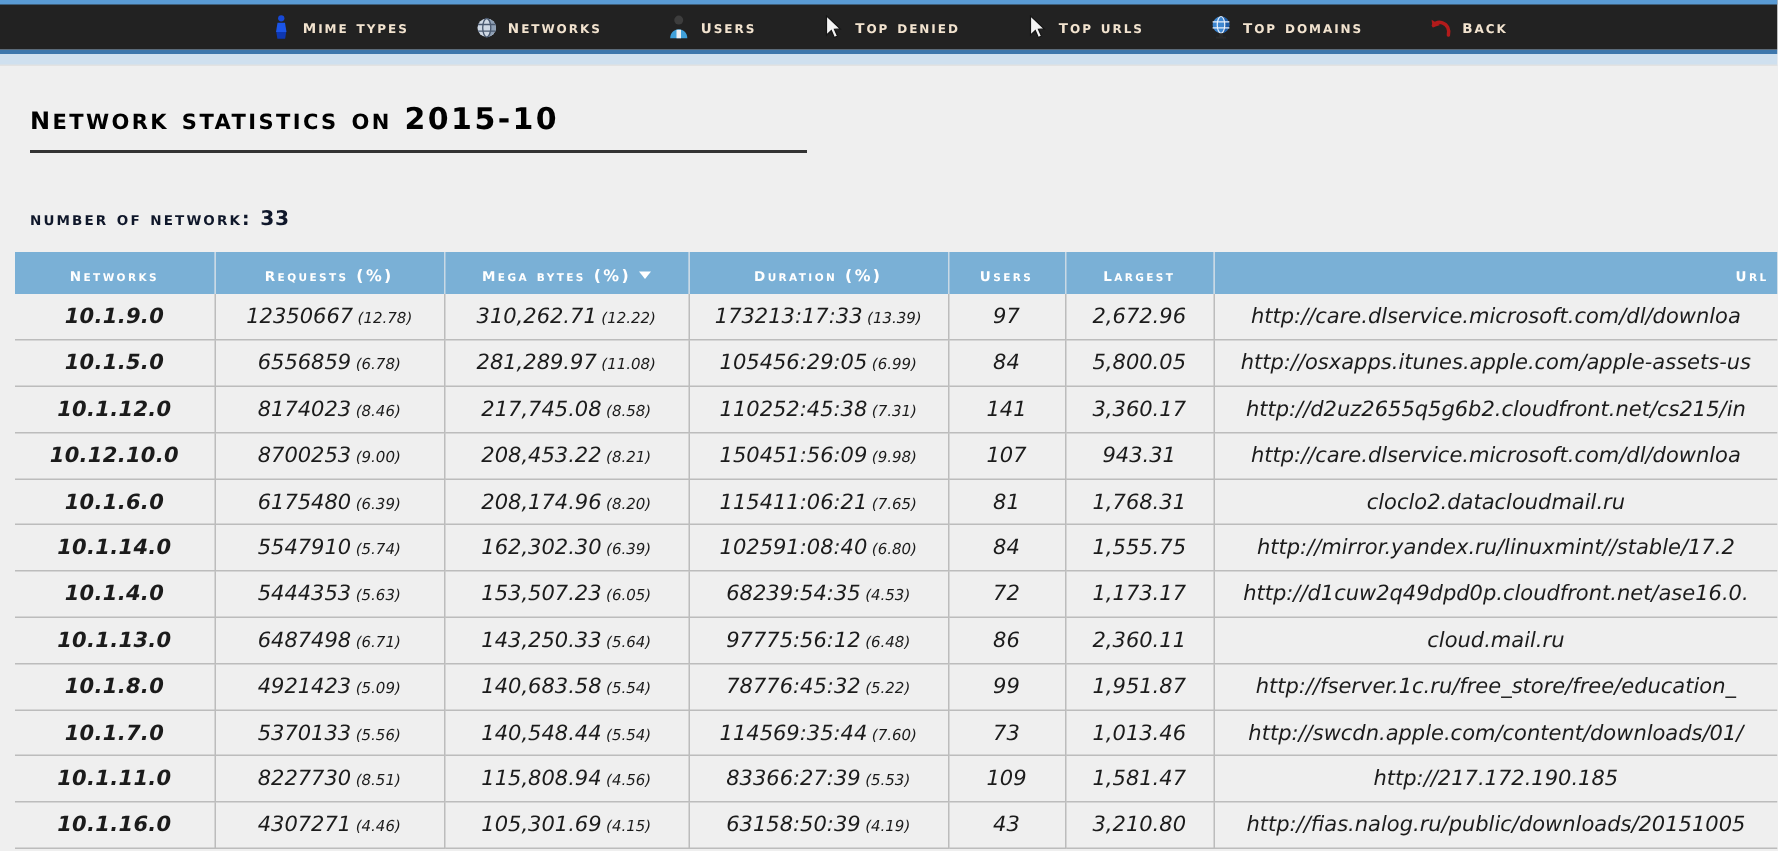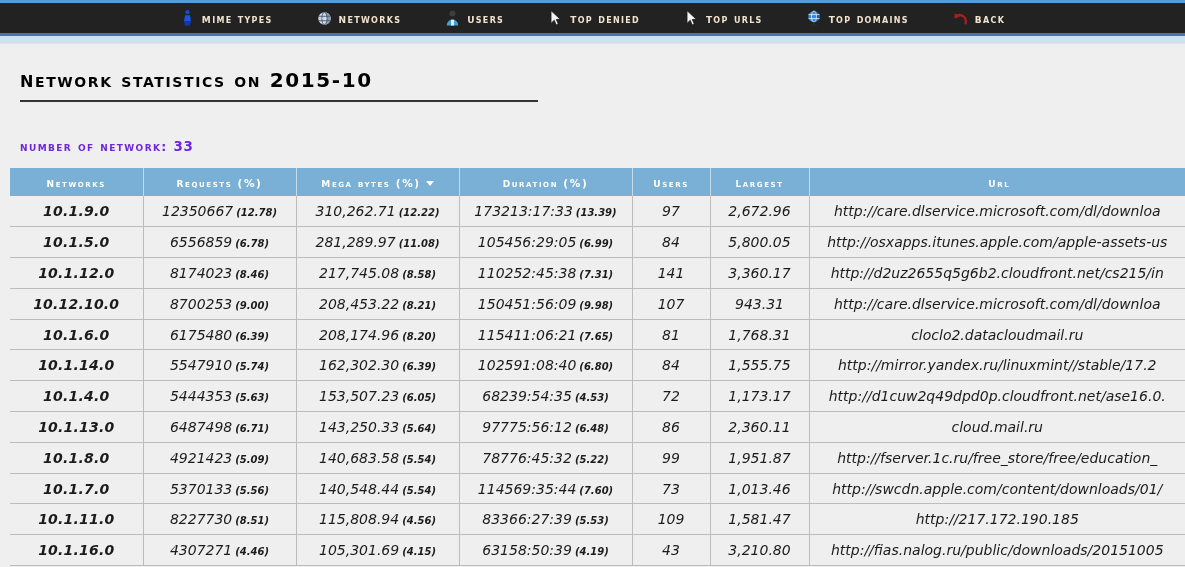--- a/index.html
+++ b/index.html
@@ -71,21 +71,21 @@
     text-transform: lowercase;
     letter-spacing: 1.6px;
     font-weight: 600;
     font-family: "DejaVu Sans", sans-serif;
     white-space: nowrap;
   }
   #page-title::first-letter { font-size: 23px; }
 
   #network-count {
     margin: 36px 0 14px 10px;
-    color: #6d28d9;
+    color: #0f172a;
     font-size: 12.5px;
     font-variant: small-caps;
     text-transform: lowercase;
     letter-spacing: 1.4px;
     font-weight: 600;
     white-space: nowrap;
   }
   #network-count .num {
     font-variant: normal;
     text-transform: none;
@@ -108,21 +108,21 @@
     font-variant: small-caps;
     text-transform: lowercase;
     letter-spacing: 1.6px;
     font-weight: 600;
     border-right: 1px solid #c9d9e5;
     padding: 0 6px;
     white-space: nowrap;
     cursor: pointer;
   }
   table#stats th::first-letter { font-size: 12.5px; }
-  table#stats th.th-left { text-align: center; padding-left: 10px; margin-top: 45px; }
+  table#stats th.th-left { text-align: right; padding-left: 10px; margin-top: 45px; }
   table#stats th:last-child { border-right: none; }
 
   .sort-caret {
     display: inline-block;
     margin-left: 5px;
     width: 0; height: 0;
     border-left: 4px solid transparent;
     border-right: 4px solid transparent;
     border-top: 5px solid #ffffff;
     vertical-align: middle;
@@ -153,21 +153,20 @@
   }
   td.col-url {
     text-align: left;
     padding-left: 12px;
     font-size: 13.5px;
   }
   .pct {
     font-size: 10px;
     font-style: italic;
     margin-left: 3px;
-    font-weight: bold;
   }
 
   
   col.c-net  { width: 133px; }
   col.c-req  { width: 153px; }
   col.c-mb   { width: 163px; }
   col.c-dur  { width: 173px; }
   col.c-usr  { width: 78px;  }
   col.c-lrg  { width: 99px;  }
   col.c-url  { width: 376px; }

